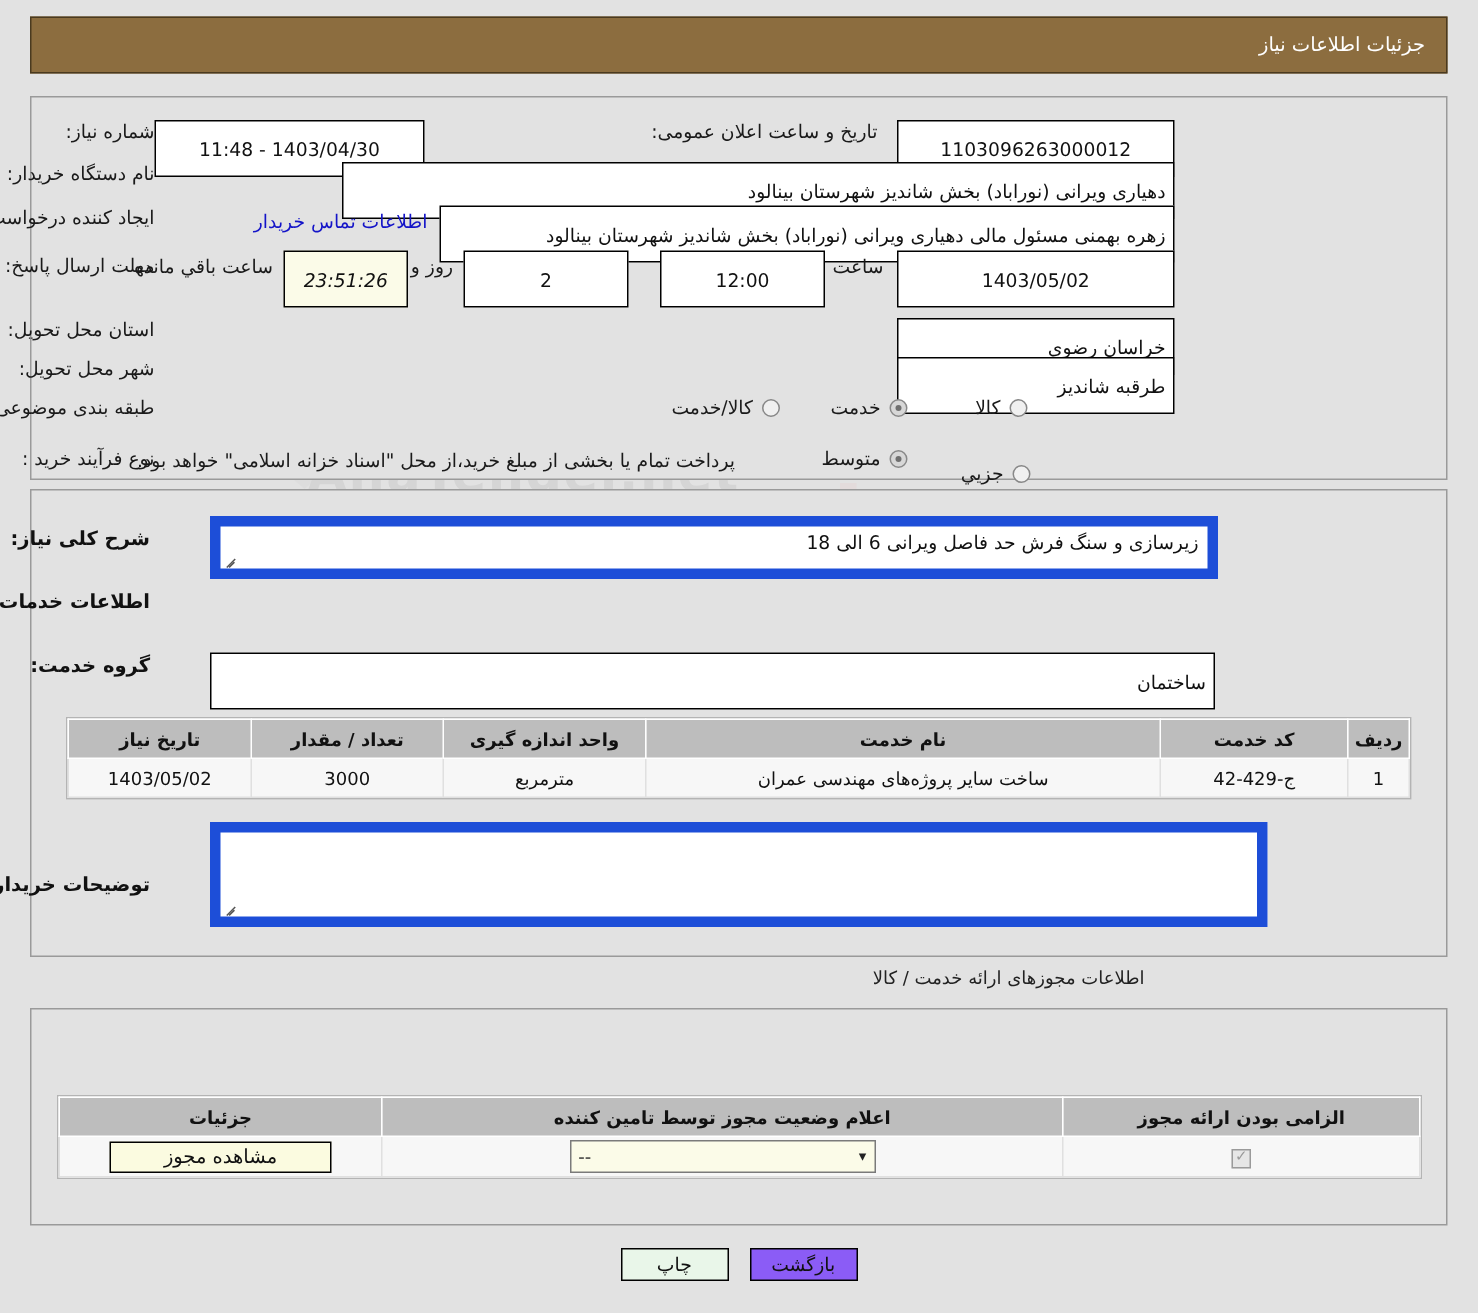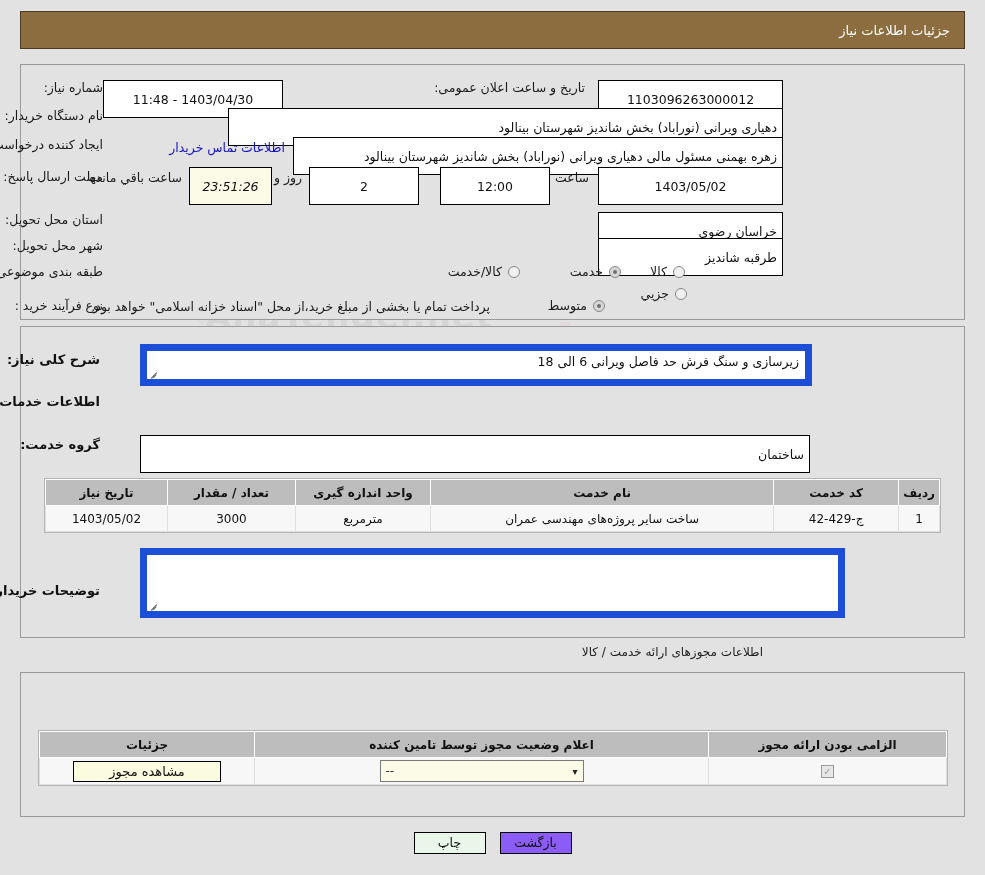--- a/index.html
+++ b/index.html
@@ -222,33 +222,33 @@
   </div>
   <div class="fld right" style="position:absolute; right:202px; top:238px; width:185px;">طرقبه شاندیز</div>
 
   <div class="frow" style="right:882px; top:264px;">
     <span class="lbl">طبقه بندی موضوعی:</span>
   </div>
   <div class="radio-grp" style="position:absolute; right:300px; top:264px;">
     <span class="radio"></span>
     <span class="rlabel">کالا</span>
   </div>
-  <div class="radio-grp" style="position:absolute; right:364px; top:264px;">
+  <div class="radio-grp" style="position:absolute; right:380px; top:264px;">
     <span class="radio on"></span>
     <span class="rlabel">خدمت</span>
   </div>
   <div class="radio-grp" style="position:absolute; right:465px; top:264px;">
     <span class="radio"></span>
     <span class="rlabel">کالا/خدمت</span>
   </div>
 
   <div class="frow" style="right:882px; top:298px;">
     <span class="lbl">نوع فرآیند خرید :</span>
   </div>
-  <div class="radio-grp" style="position:absolute; right:298px; top:286px;">
+  <div class="radio-grp" style="position:absolute; right:298px; top:308px;">
     <span class="radio"></span>
     <span class="rlabel">جزیي</span>
   </div>
   <div class="radio-grp" style="position:absolute; right:380px; top:298px;">
     <span class="radio on"></span>
     <span class="rlabel">متوسط</span>
   </div>
   <span class="lbl" style="position:absolute; right:495px; top:299px;">پرداخت تمام یا بخشی از مبلغ خرید،از محل "اسناد خزانه اسلامی" خواهد بود.</span>
 
   <div class="panel panel-mid"></div>

